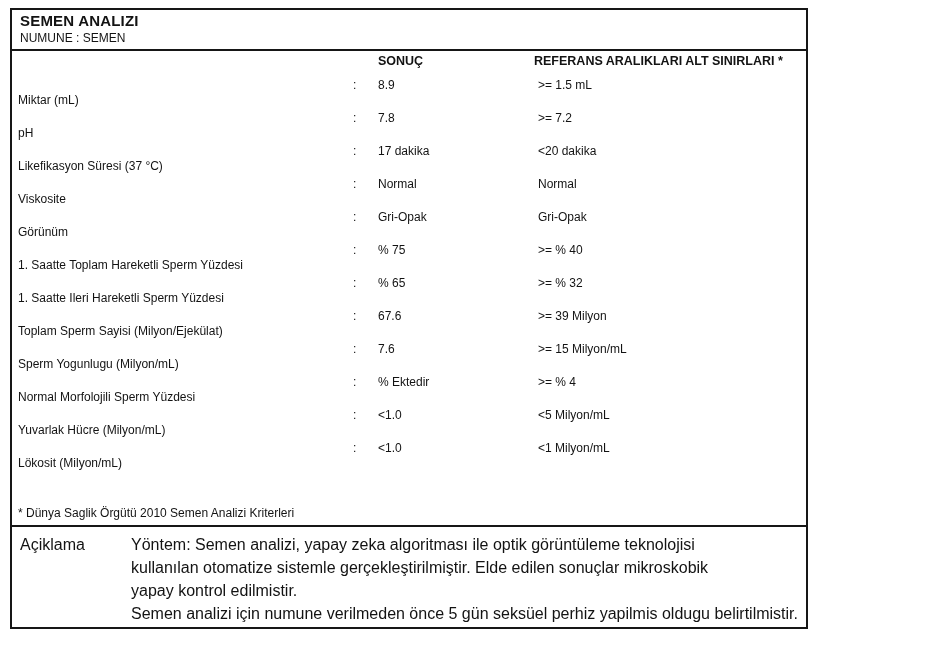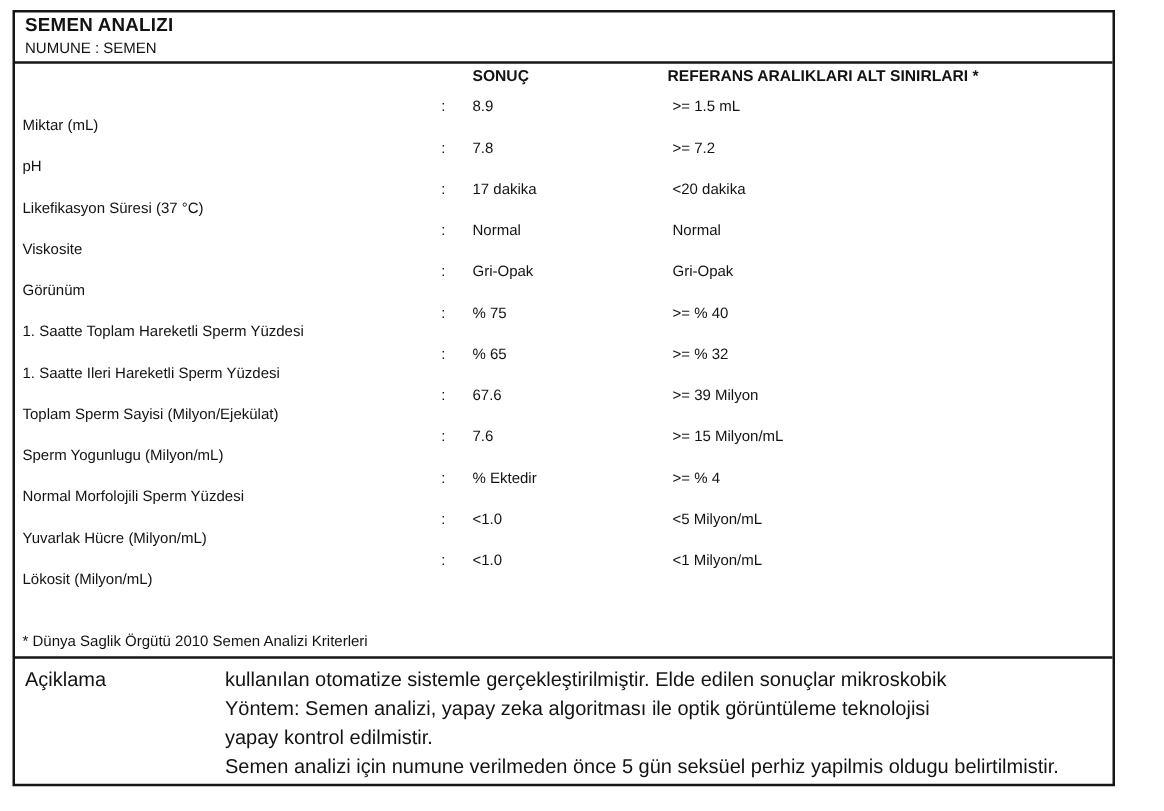--- a/index.html
+++ b/index.html
@@ -5,21 +5,21 @@
   * { margin: 0; padding: 0; box-sizing: border-box; }
   html, body {
     width: 931px; height: 649px;
     background: #ffffff;
     font-family: "Liberation Sans", sans-serif;
     color: #131313;
   }
   .doc {
     position: absolute;
     left: 10px; top: 8px;
-    width: 882px;
+    width: 798px;
     border: 2px solid #161616;
     background: #ffffff;
   }
   .doc-header {
     border-bottom: 2px solid #161616;
     padding: 3px 8px 4px 8px;
   }
   .title {
     font-size: 15px;
     font-weight: bold;
@@ -153,20 +153,20 @@
       <span class="result">&lt;1.0</span>
       <span class="ref">&lt;1 Milyon/mL</span>
     </div>
   </div>
 
   <div class="footnote">* Dünya Saglik Örgütü 2010 Semen Analizi Kriterleri</div>
 
   <div class="explanation">
     <div class="expl-label">Açiklama</div>
     <div class="expl-lines">
+      <div class="line">Yöntem: Semen analizi, yapay zeka algoritması ile optik görüntüleme teknolojisi</div>
       <div class="line">kullanılan otomatize sistemle gerçekleştirilmiştir. Elde edilen sonuçlar mikroskobik</div>
-      <div class="line">Yöntem: Semen analizi, yapay zeka algoritması ile optik görüntüleme teknolojisi</div>
       <div class="line">yapay kontrol edilmistir.</div>
       <div class="line">Semen analizi için numune verilmeden önce 5 gün seksüel perhiz yapilmis oldugu belirtilmistir.</div>
     </div>
   </div>
 
 </div>
 
 </body></html>

